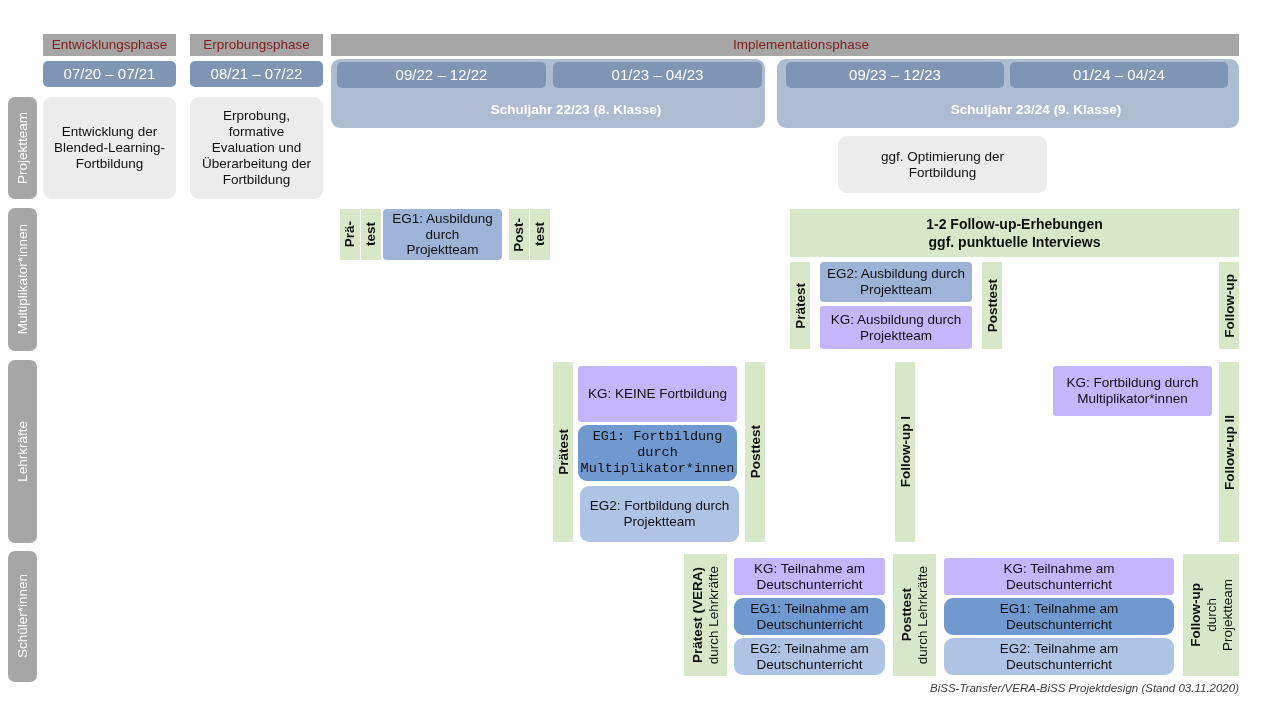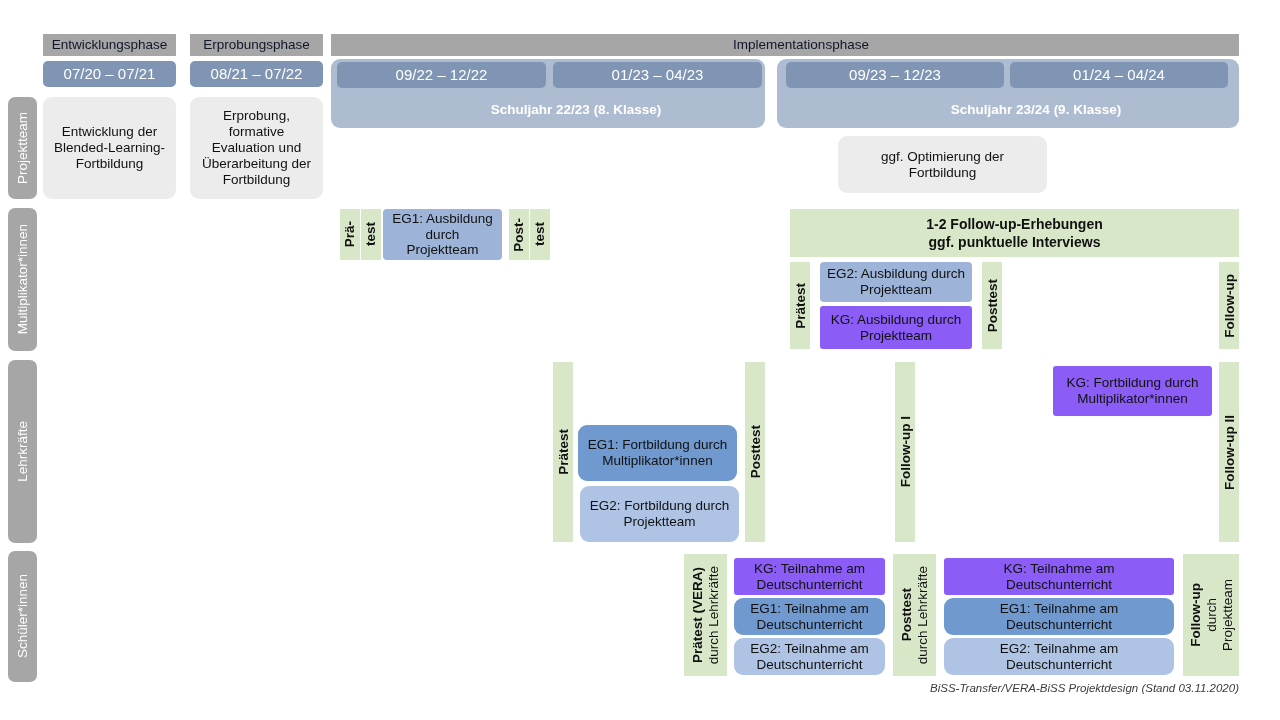--- a/index.html
+++ b/index.html
@@ -16,21 +16,21 @@
   .abs{position:absolute;box-sizing:border-box;}
 
   
   .box{
     display:flex;align-items:center;justify-content:center;
     text-align:center;line-height:1.18;
   }
 
   
   .phase-head{
-    background:#a6a6a6;color:#0f172a;
+    background:#a6a6a6;color:#7f1d1d;
     font-size:13.5px;
   }
 
   
   .period{
     background:#7f95b3;color:#ffffff;
     border-radius:5px;
     font-size:15px;
   }
 
@@ -51,21 +51,21 @@
     display:flex;align-items:center;justify-content:center;
   }
   .rowlabel span{
     writing-mode:vertical-rl;
     transform:rotate(180deg);
     white-space:nowrap;
   }
 
   
   .b-gray    {background:#ececec;border-radius:9px;font-size:13.5px;color:#111;}
-  .b-gray2   {background:#8b5cf6;border-radius:3px;font-size:13.5px;color:#111;}
+  .b-gray2   {background:#c4b5fd;border-radius:3px;font-size:13.5px;color:#111;}
   .b-blue-mid{background:#9db4d8;border-radius:4px;font-size:13.5px;color:#111;}
   .b-blue-dk {background:#7099cf;border-radius:9px;font-size:13.5px;color:#111;}
   .b-blue-lt {background:#afc4e4;border-radius:9px;font-size:13.5px;color:#111;}
 
   
   .green{
     background:#d7e7c8;
     color:#111;
     display:flex;align-items:center;justify-content:center;
   }
@@ -211,21 +211,24 @@
     <span class="vtxt">Posttest</span>
   </div>
   <div class="abs green" style="left:1219px;top:262px;width:20px;height:87px;">
     <span class="vtxt">Follow-up</span>
   </div>
 
   <div class="abs green" style="left:553px;top:362px;width:20px;height:180px;">
     <span class="vtxt">Prätest</span>
   </div>
 
-  <div class="abs box b-blue-dk" style="left:578px;top:425px;width:159px;height:56px;padding:2px 8px;">
+  <div class="abs box b-gray2" style="left:578px;top:366px;width:159px;height:56px;padding:2px 8px;">
+    <span>KG:  KEINE Fortbildung</span>
+  </div>
+  <div class="abs box b-blue-dk" style="left:578px;top:425px;width:159px;height:56px;padding:2px 8px;font-family:Liberation Mono, monospace;">
     <span>EG1: Fortbildung durch Multiplikator*innen</span>
   </div>
   <div class="abs box b-blue-lt" style="left:580px;top:486px;width:159px;height:56px;padding:2px 8px;">
     <span>EG2: Fortbildung durch Projektteam</span>
   </div>
 
   <div class="abs green" style="left:745px;top:362px;width:20px;height:180px;">
     <span class="vtxt">Posttest</span>
   </div>
   <div class="abs green" style="left:895px;top:362px;width:20px;height:180px;">

